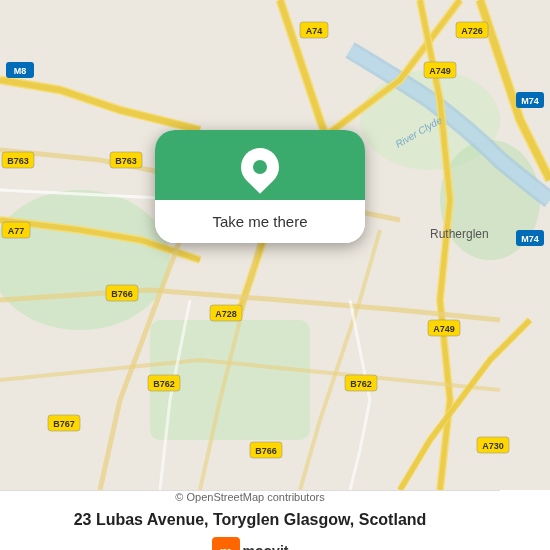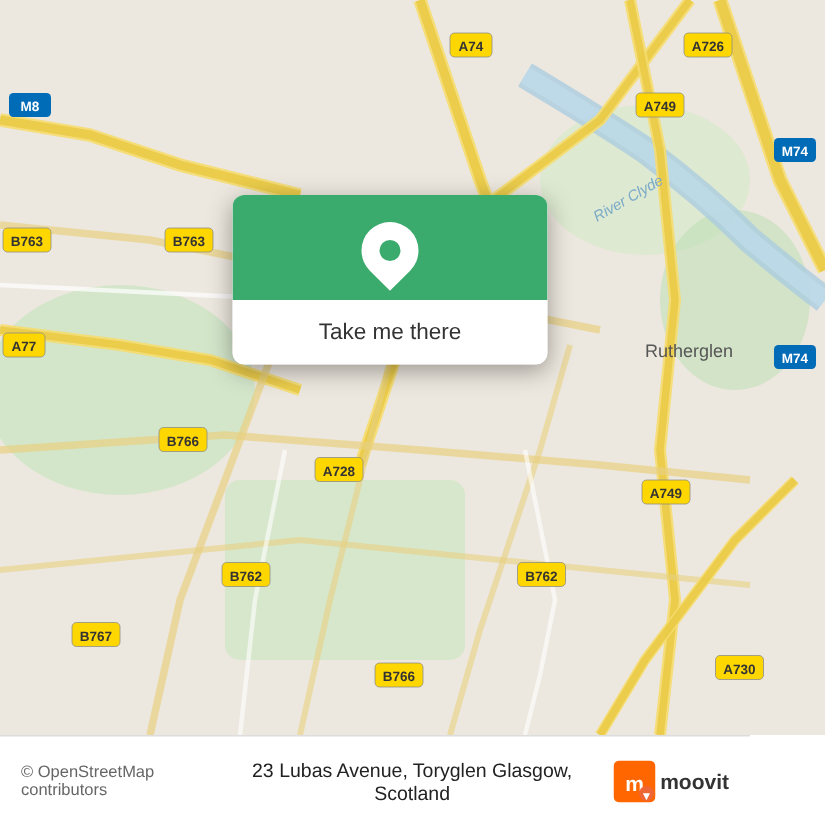--- a/index.html
+++ b/index.html
@@ -26,21 +26,21 @@
       height: 100%;
     }
 
     
     #popup-card {
       position: absolute;
       top: 130px;
       left: 155px;
       width: 210px;
       background: white;
-      border-radius: 8px;
+      border-radius: 20px;
       box-shadow: 0 4px 16px rgba(0,0,0,0.35);
       display: flex;
       flex-direction: column;
       align-items: center;
       overflow: hidden;
     }
 
     #popup-green-area {
       background: #3aab6d;
       width: 100%;
@@ -84,32 +84,33 @@
     
     #bottom-bar {
       width: 500px;
       height: 60px;
       background: white;
       border-top: 1px solid #ddd;
       display: flex;
       align-items: center;
       padding: 0 14px;
       gap: 8px;
+      flex-direction: column;
     }
 
     #copyright-text {
       font-size: 11px;
       color: #666;
       flex: 1;
     }
 
     #address-text {
-      font-size: 13px;
+      font-size: 16px;
       color: #222;
-      font-weight: 400;
+      font-weight: 700;
       flex: 2;
       text-align: center;
     }
 
     #moovit-logo {
       display: flex;
       align-items: center;
       gap: 3px;
     }
 

